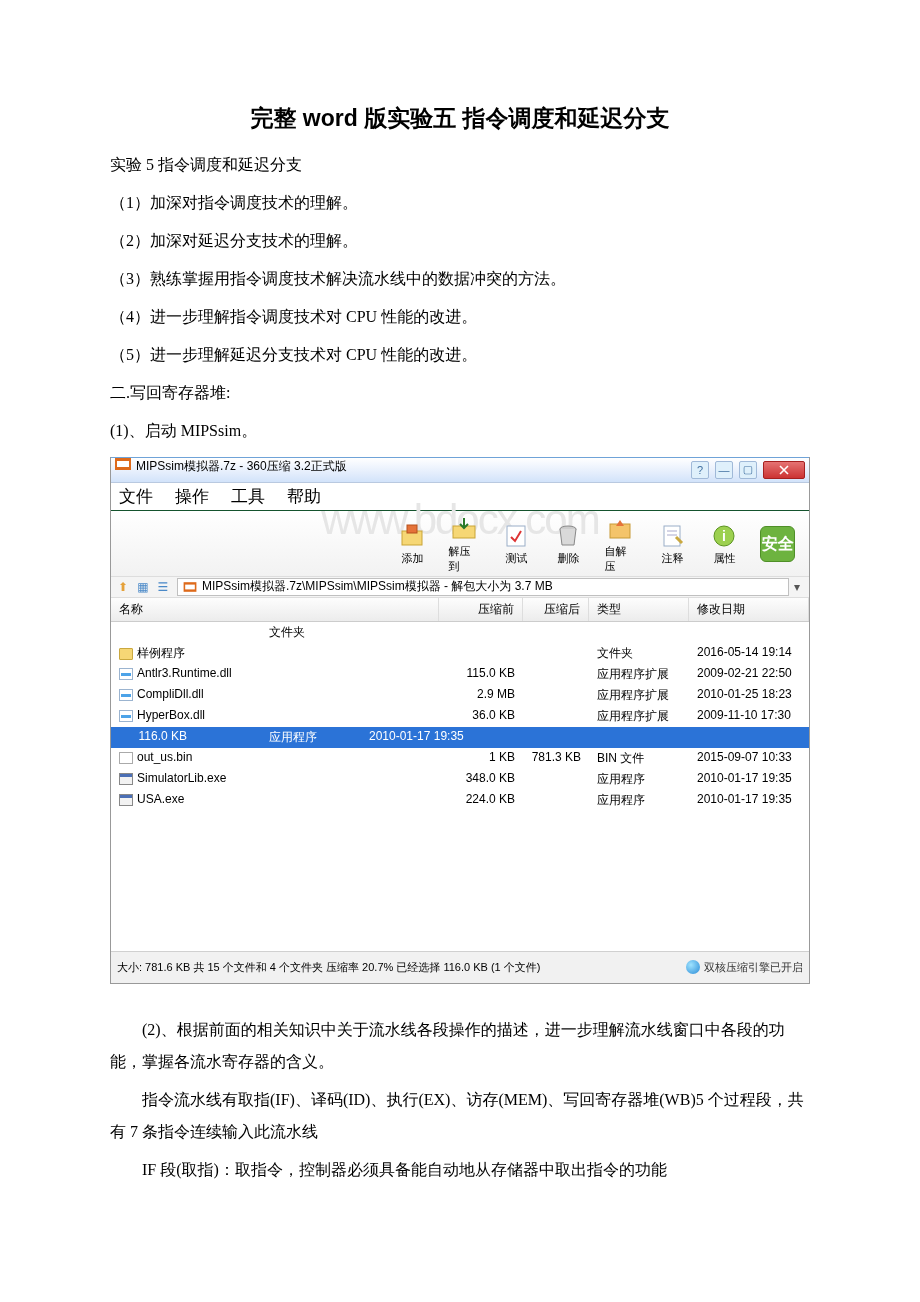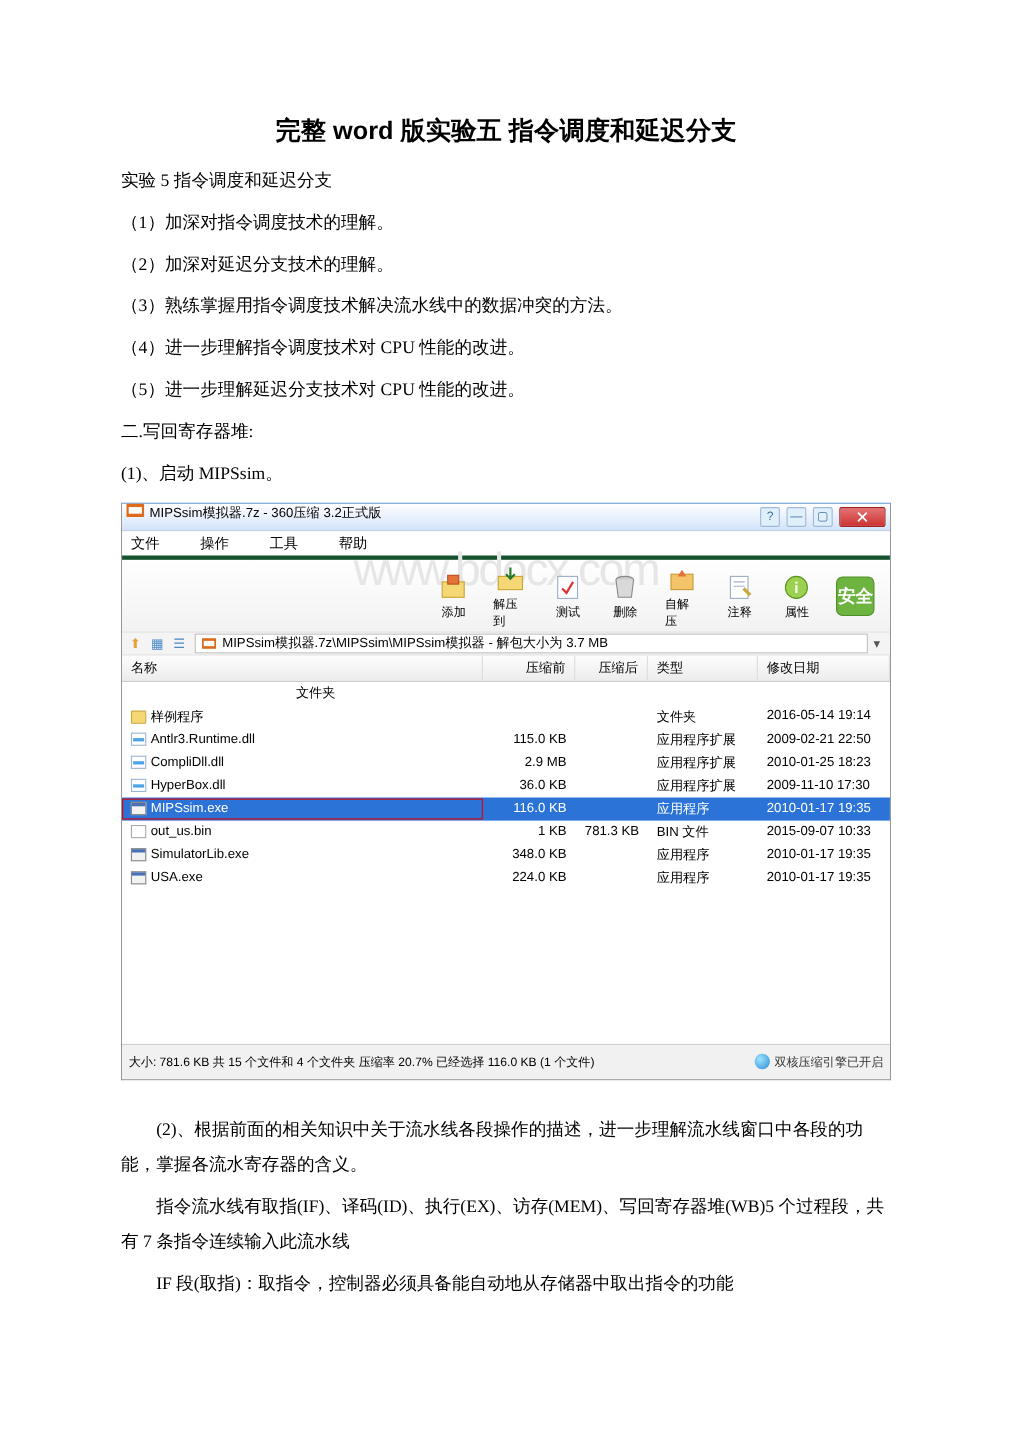--- a/index.html
+++ b/index.html
@@ -9,21 +9,21 @@
 .indent{text-indent:2em}
 .screenshot{margin:10px 0 30px;border:1px solid #999;border-top:none;background:#f4f4f4}
 .titlebar{display:flex;background:linear-gradient(#fff,#e5eefc 60%,#d2e3fa);height:26px;padding:0 4px;border-top:1px solid #6fa3d8;border-bottom:1px solid #b9c9e0;font-size:12px}
 .tb-icon{width:16px;height:12px;background:#de6a1b;margin-right:5px;position:relative}
 .tb-icon::after{content:"";position:absolute;left:2px;top:3px;right:2px;bottom:3px;background:#fff}
 .tb-title{flex:1;white-space:nowrap;overflow:hidden}
 .winctl{margin-left:auto;display:flex;align-items:center;gap:6px}
 .wc-icon{width:18px;height:18px;border:1px solid #a0b9d8;background:#dff0fb;border-radius:2px;display:flex;align-items:center;justify-content:center;font-size:11px;color:#4170a0}
 .wc-x{width:42px;height:18px;background:linear-gradient(#e57373,#c33);border:1px solid #a52020;border-radius:2px;display:flex;align-items:center;justify-content:center}
 .wc-x svg{width:10px;height:10px}
-.menubar{background:#fff;padding:2px 8px;font-size:13px;display:flex;gap:37px;border-bottom:4px solid #14532d}
+.menubar{background:#fff;padding:2px 8px;font-size:17px;display:flex;gap:22px;border-bottom:1px solid #14532d}
 .toolbar{background:linear-gradient(#fff,#f2f2f2);padding:4px 8px 2px;display:flex;align-items:center}
 .tb-item{display:flex;flex-direction:column;align-items:center;margin-right:20px;font-size:11px}
 .tb-item .ic{width:32px;height:28px;margin-bottom:1px;display:flex;align-items:center;justify-content:center}
 .safe-badge{margin-left:auto;width:48px;height:36px;background:#6db33f;border-radius:6px;display:flex;align-items:center;justify-content:center;color:#fff;font-size:16px;font-weight:bold;border:1px solid #4f8f28;margin-right:6px}
 .pathbar{display:flex;align-items:center;background:#f4f4f4;border-top:1px solid #ddd;border-bottom:1px solid #ddd;height:22px;padding:0 4px;font-size:12px}
 .pathnav{display:flex;gap:4px;margin-right:6px}
 .pathnav span{width:16px;height:16px;display:flex;align-items:center;justify-content:center}
 .pathbox{flex:1;background:#fff;border:1px solid #c0c0c0;height:18px;display:flex;align-items:center;padding:0 4px}
 .pathbox .tb-icon{transform:scale(.8);margin-right:4px}
 .dd-arrow{width:16px;height:16px;display:flex;align-items:center;justify-content:center;color:#555}
@@ -209,21 +209,20 @@
           <div class="td c-date">2010-01-25 18:23</div>
         </div>
         <div class="tr">
           <div class="td c-name"><span class="file-ic ic-dll"></span>HyperBox.dll</div>
           <div class="td c-pre">36.0 KB</div>
           <div class="td c-post"></div>
           <div class="td c-type">应用程序扩展</div>
           <div class="td c-date">2009-11-10 17:30</div>
         </div>
         <div class="tr sel">
-          <div class="td c-name sel-name"><span class="file-ic ic-exe"></span>MIPSsim.exe</div>
           <div class="td c-pre">116.0 KB</div>
           <div class="td c-post"></div>
           <div class="td c-type">应用程序</div>
           <div class="td c-date">2010-01-17 19:35</div>
         </div>
         <div class="tr">
           <div class="td c-name"><span class="file-ic ic-bin"></span>out_us.bin</div>
           <div class="td c-pre">1 KB</div>
           <div class="td c-post">781.3 KB</div>
           <div class="td c-type">BIN 文件</div>

